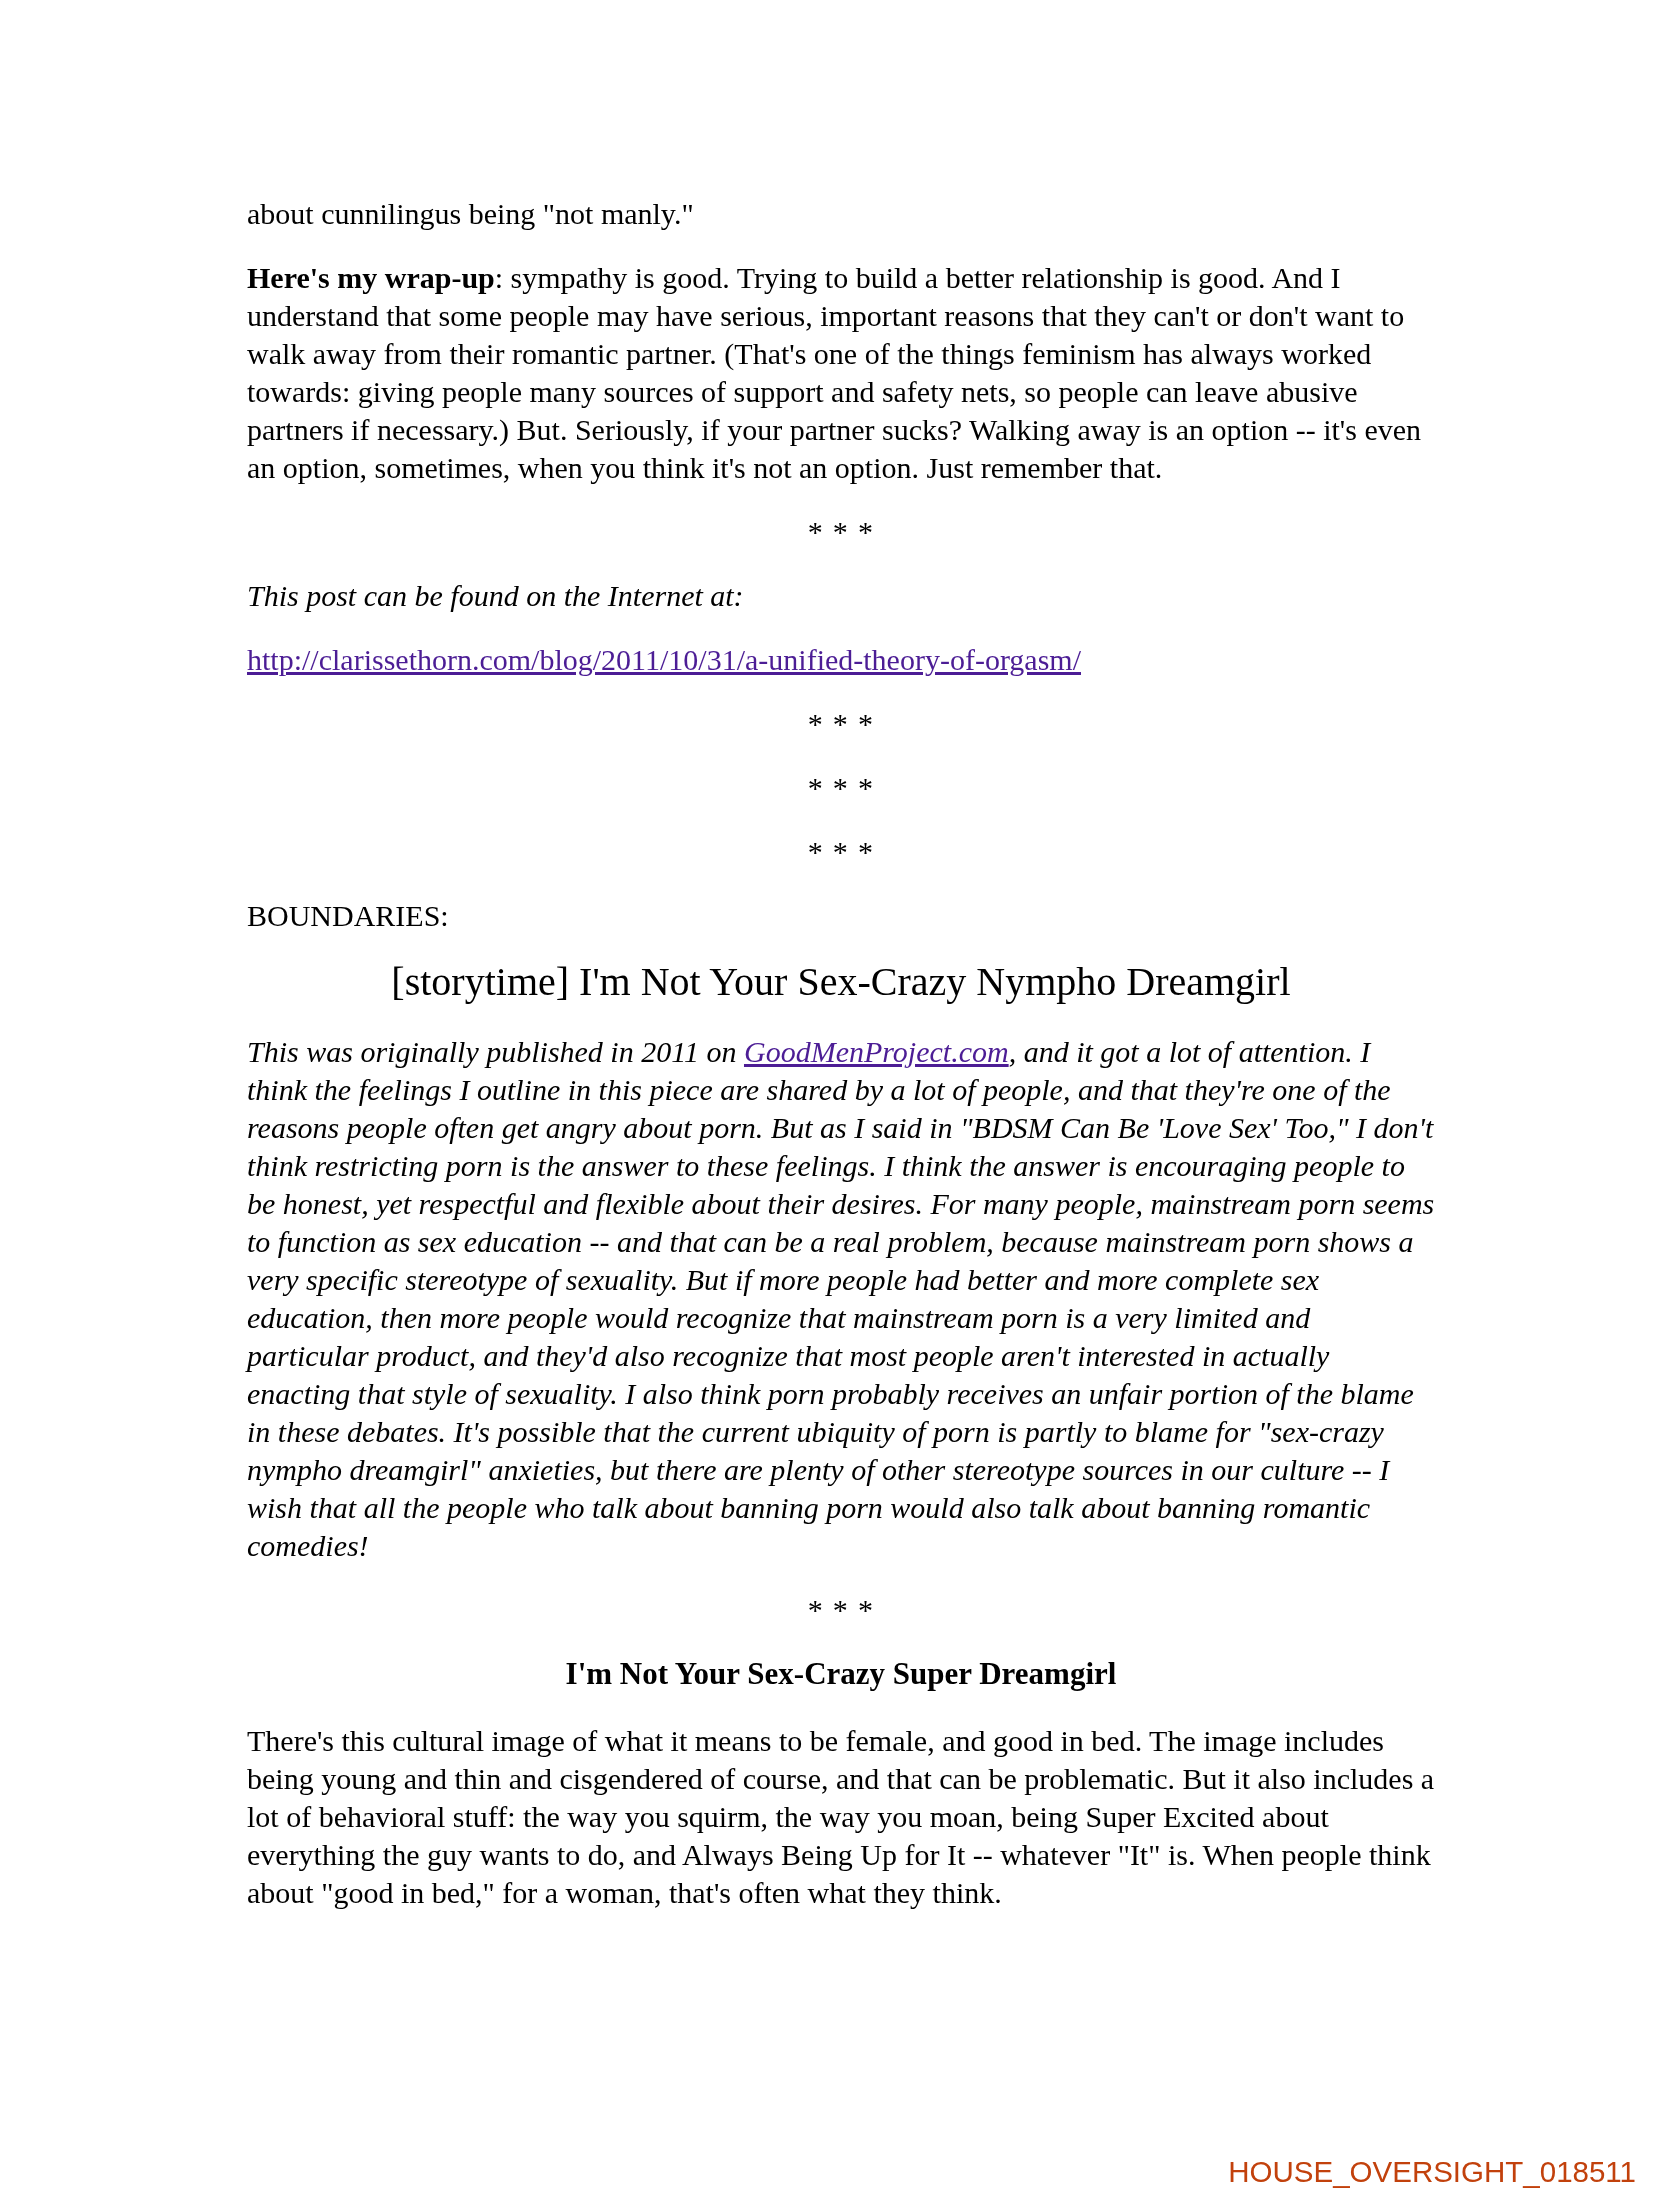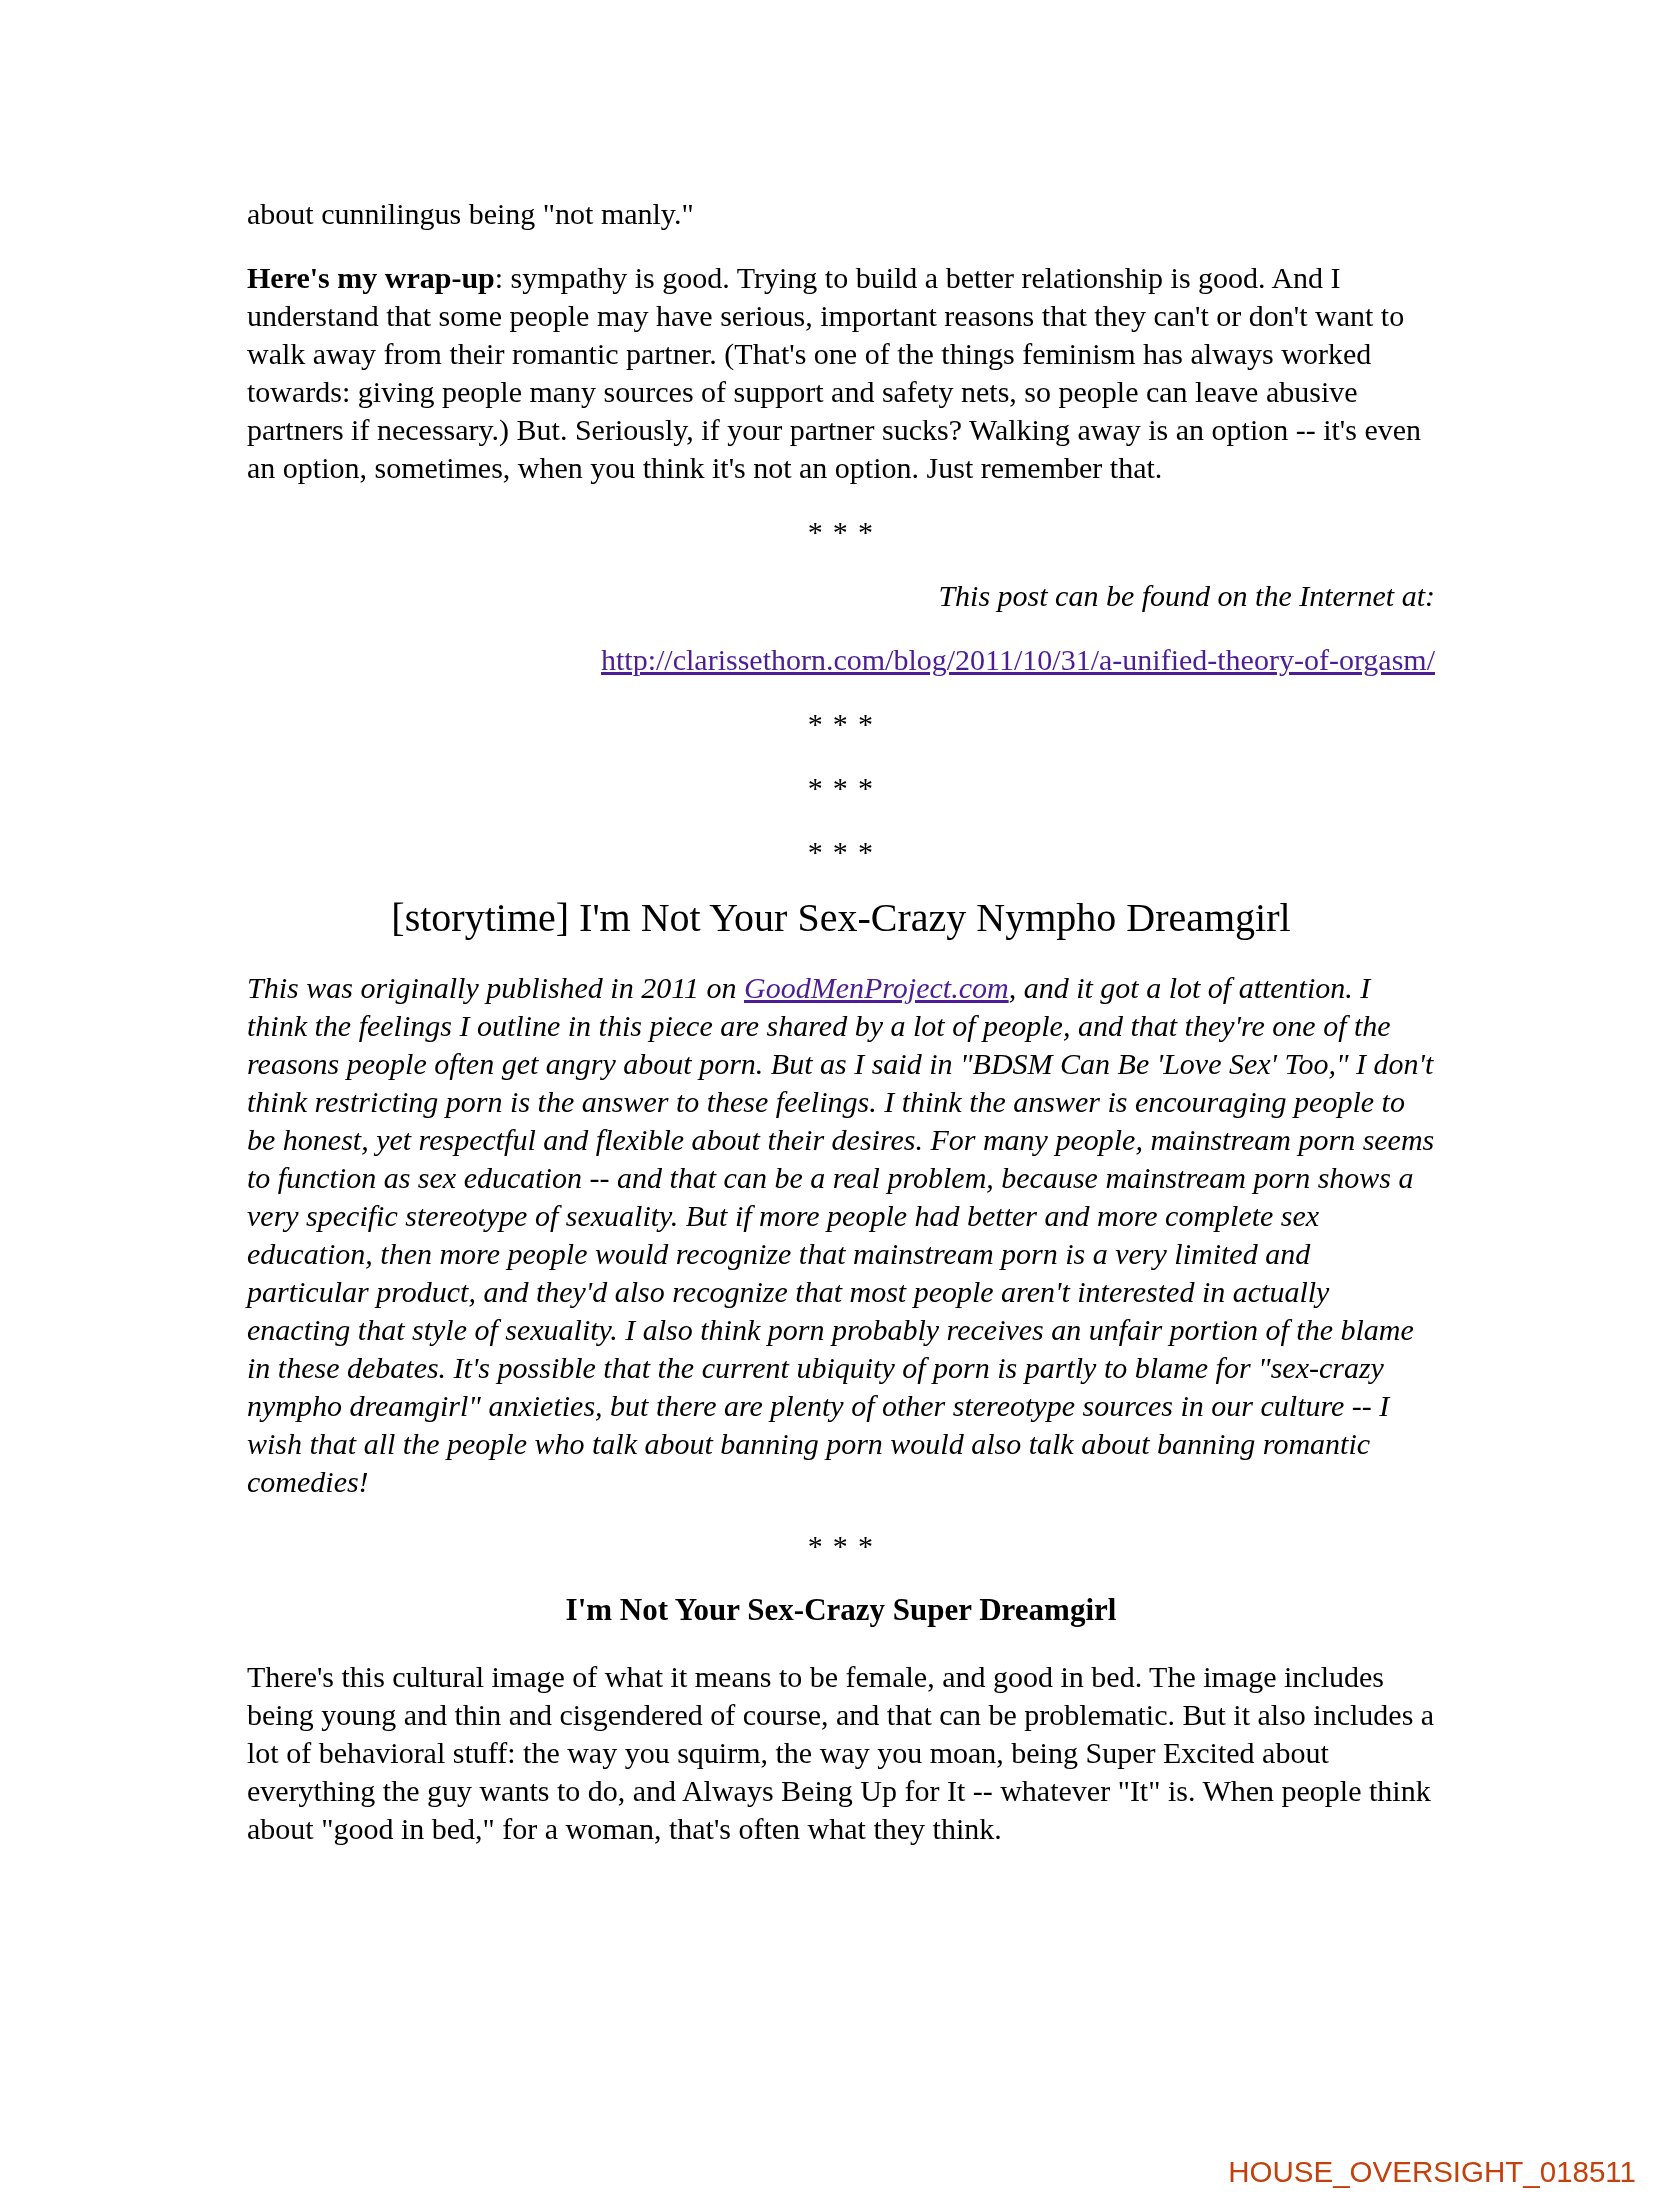--- a/index.html
+++ b/index.html
@@ -19,21 +19,21 @@
 
   .content {
     position: absolute;
     left: 247px;
     top: 195px;
     width: 1188px;
   }
 
   .content p { margin: 0 0 26px 0; }
 
-  .center { text-align: right; }
+  .center { text-align: left; }
   .italic { font-style: italic; margin-top: 8px; }
   .bold   { font-weight: bold; }
 
   .stars {
     text-align: center;
     letter-spacing: 1.3px;
   }
 
   h1.storytime-title {
     font-size: 40px;
@@ -85,20 +85,21 @@
     <p class="center italic">This post can be found on the Internet at:</p>
 
     <p class="center"><a class="link">http://clarissethorn.com/blog/2011/10/31/a-unified-theory-of-orgasm/</a></p>
 
     <p class="stars">* * *</p>
 
     <p class="stars">* * *</p>
 
     <p class="stars">* * *</p>
 
+    <p class="center">BOUNDARIES:</p>
 
     <h1 class="storytime-title">[storytime] I'm Not Your Sex-Crazy Nympho Dreamgirl</h1>
 
     <p class="italic"><span>This was originally published in 2011 on </span><a class="link italic">GoodMenProject.com</a><span>, and it got a lot of attention. I think the feelings I outline in this piece are shared by a lot of people, and that they're one of the reasons people often get angry about porn. But as I said in "BDSM Can Be 'Love Sex' Too," I don't think restricting porn is the answer to these feelings. I think the answer is encouraging people to be honest, yet respectful and flexible about their desires. For many people, mainstream porn seems to function as sex education -- and that can be a real problem, because mainstream porn shows a very specific stereotype of sexuality. But if more people had better and more complete sex education, then more people would recognize that mainstream porn is a very limited and particular product, and they'd also recognize that most people aren't interested in actually enacting that style of sexuality. I also think porn probably receives an unfair portion of the blame in these debates. It's possible that the current ubiquity of porn is partly to blame for "sex-crazy nympho dreamgirl" anxieties, but there are plenty of other stereotype sources in our culture -- I wish that all the people who talk about banning porn would also talk about banning romantic comedies!</span></p>
 
     <p class="stars">* * *</p>
 
     <h2 class="section-title">I'm Not Your Sex-Crazy Super Dreamgirl</h2>
 
     <p>There's this cultural image of what it means to be female, and good in bed. The image includes being young and thin and cisgendered of course, and that can be problematic. But it also includes a lot of behavioral stuff: the way you squirm, the way you moan, being Super Excited about everything the guy wants to do, and Always Being Up for It -- whatever "It" is. When people think about "good in bed," for a woman, that's often what they think.</p>

